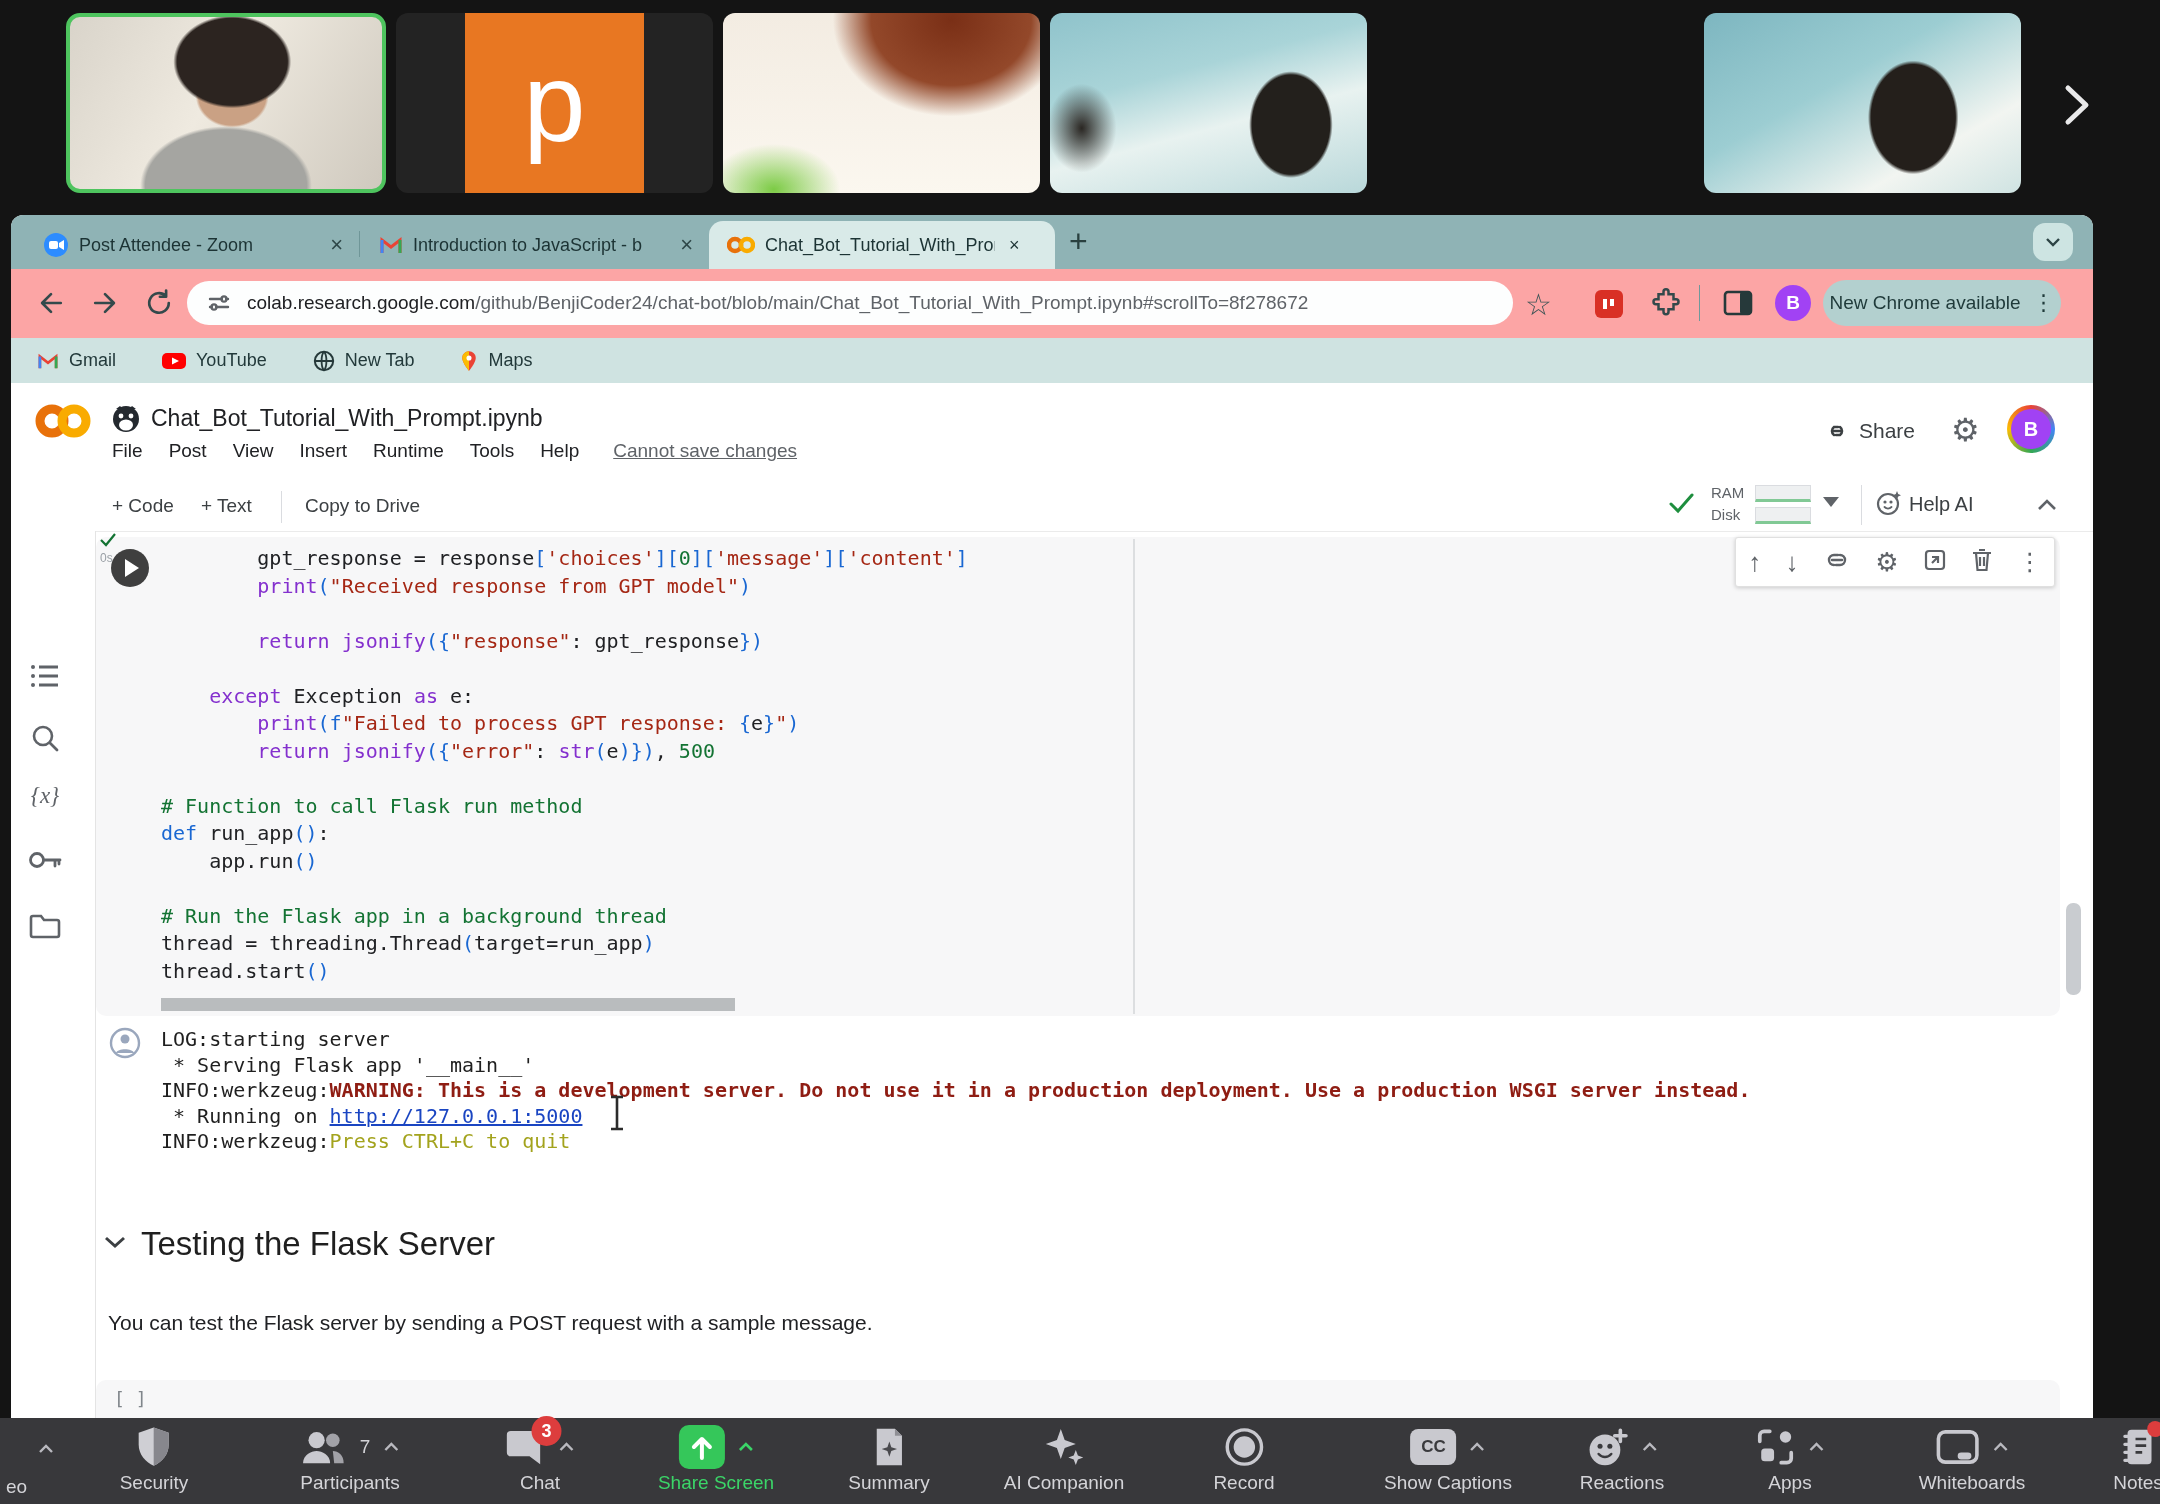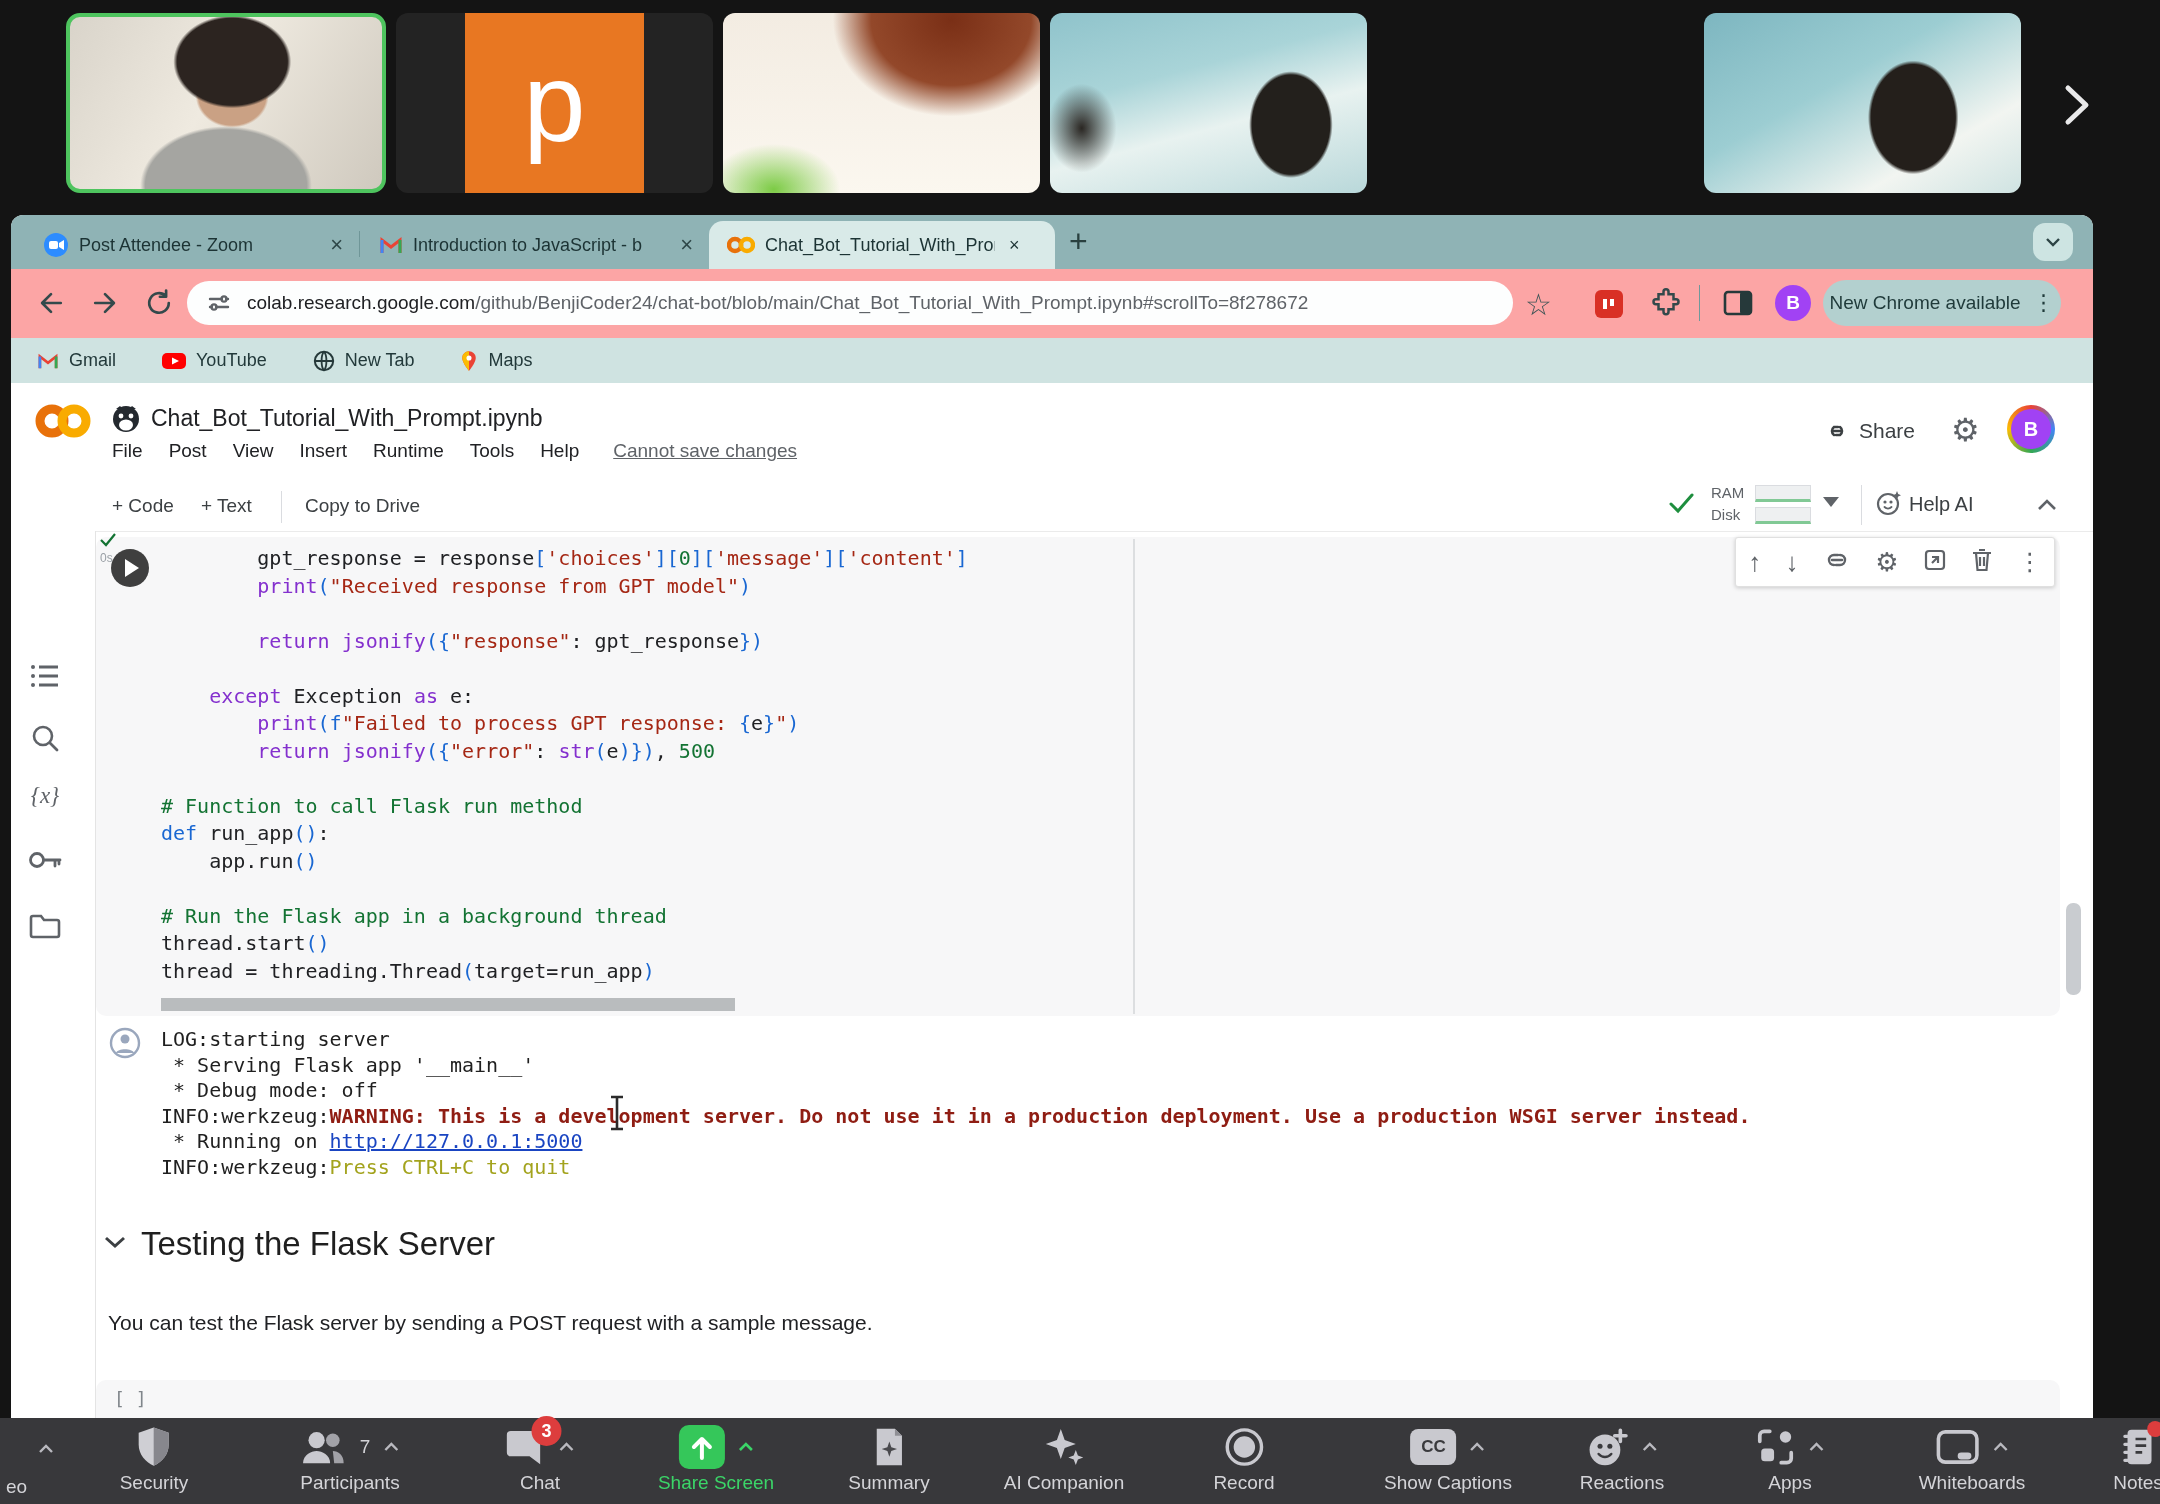--- a/index.html
+++ b/index.html
@@ -349,22 +349,22 @@
           <div class="cl"><span class="tok-p"> </span></div>
           <div class="cl"><span class="tok-p">    </span><span class="tok-k">except</span><span class="tok-p"> Exception </span><span class="tok-k">as</span><span class="tok-p"> e:</span></div>
           <div class="cl"><span class="tok-p">        </span><span class="tok-k">print</span><span class="tok-b">(</span><span class="tok-d">f</span><span class="tok-s">"Failed to process GPT response: </span><span class="tok-b">{</span><span class="tok-p">e</span><span class="tok-b">}</span><span class="tok-s">"</span><span class="tok-b">)</span></div>
           <div class="cl"><span class="tok-p">        </span><span class="tok-k">return</span><span class="tok-p"> </span><span class="tok-k">jsonify</span><span class="tok-b">({</span><span class="tok-s">"error"</span><span class="tok-p">: </span><span class="tok-k">str</span><span class="tok-b">(</span><span class="tok-p">e</span><span class="tok-b">)})</span><span class="tok-p">, </span><span class="tok-n">500</span></div>
           <div class="cl"><span class="tok-p"> </span></div>
           <div class="cl"><span class="tok-c"># Function to call Flask run method</span></div>
           <div class="cl"><span class="tok-d">def</span><span class="tok-p"> run_app</span><span class="tok-b">()</span><span class="tok-p">:</span></div>
           <div class="cl"><span class="tok-p">    app.run</span><span class="tok-b">()</span></div>
           <div class="cl"><span class="tok-p"> </span></div>
           <div class="cl"><span class="tok-c"># Run the Flask app in a background thread</span></div>
+          <div class="cl"><span class="tok-p">thread = threading.Thread</span><span class="tok-b">(</span><span class="tok-p">target=run_app</span><span class="tok-b">)</span></div>
           <div class="cl"><span class="tok-p">thread.start</span><span class="tok-b">()</span></div>
-          <div class="cl"><span class="tok-p">thread = threading.Thread</span><span class="tok-b">(</span><span class="tok-p">target=run_app</span><span class="tok-b">)</span></div>
         </div>
       <span class="abs" style="left:1122px;top:156px;width:2px;height:475px;background:#dcdee0;"></span>
       <span class="abs" style="left:150px;top:615px;width:574px;height:13px;background:#b9bcbe;"></span>
 
       <div id="celltools">
         <span style="font-size:26px;">↑</span>
         <span style="font-size:26px;">↓</span>
         <span>
           <svg width="28" height="22" viewBox="0 0 28 22">
               <path d="M11 16a5 5 0 0 1 0-10h4M17 6a5 5 0 0 1 0 10h-4M9 11h10" fill="none" stroke="#5f6368" stroke-width="2.4" stroke-linecap="round"></path>
@@ -384,21 +384,20 @@
 
       <span class="abs" style="left:98px;top:644px;">
         <svg width="32" height="32" viewBox="0 0 32 32">
             <circle cx="16" cy="16" r="14" fill="none" stroke="#9aa7bd" stroke-width="2.4"></circle>
             <circle cx="16" cy="12" r="4.5" fill="#9aa7bd"></circle>
             <path d="M7 26c1.5-5 16.5-5 18 0" fill="#9aa7bd"></path>
           </svg></span>
       <div id="outlines">
           <div class="ol"><span class="tok-o">LOG:starting server</span></div>
           <div class="ol"><span class="tok-o"> * Serving Flask app '__main__'</span></div>
-          <div class="ol"><span class="tok-o"> * Debug mode: off</span></div>
           <div class="ol"><span class="tok-o">INFO:werkzeug:</span><span class="tok-w">WARNING: This is a development server. Do not use it in a production deployment. Use a production WSGI server instead.</span></div>
           <div class="ol"><span class="tok-o"> * Running on </span><span class="tok-l">http://127.0.0.1:5000</span></div>
           <div class="ol"><span class="tok-o">INFO:werkzeug:</span><span class="tok-q">Press CTRL+C to quit</span></div>
         </div>
 
       <span class="ibeam" style="left:596px;top:712px;">
         <svg width="20" height="36">
             <path d="M4 2h12M4 34h12M10 2v32" fill="none" stroke="#2b2b2b" stroke-width="2.6"></path>
           </svg></span>
 

